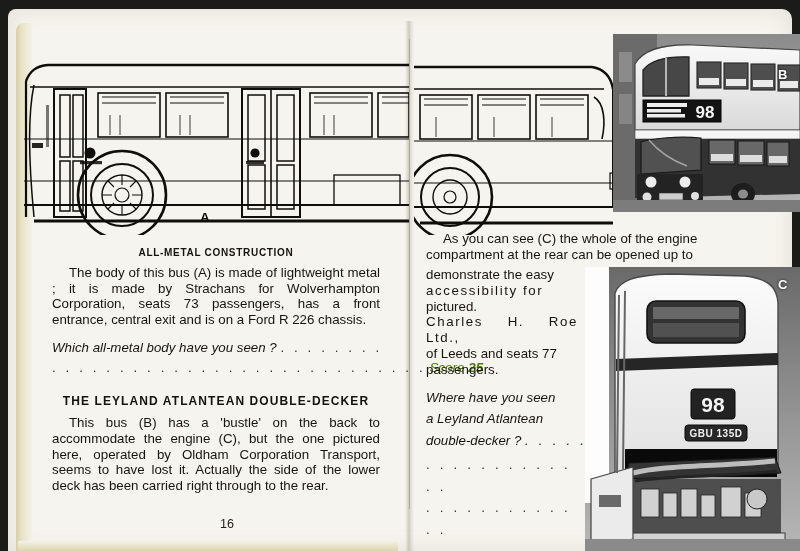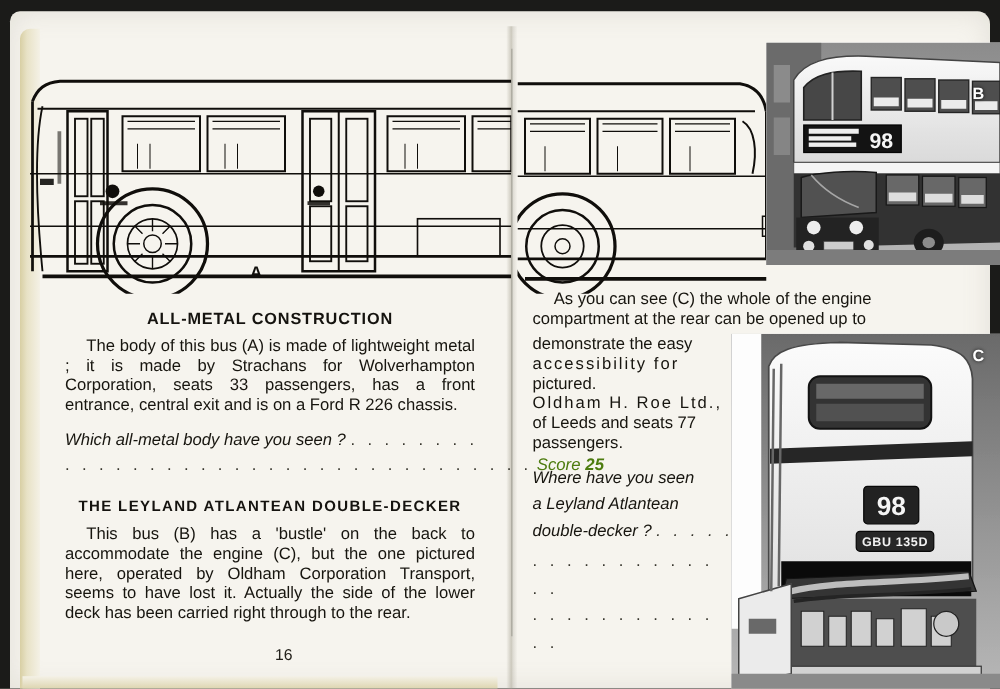--- a/index.html
+++ b/index.html
@@ -61,21 +61,21 @@
     height: 470px;
     background: rgba(90,88,80,0.35);
   }
 
   .page { position: absolute; top: 0; height: 542px; }
   #page-left  { left: 16px;  width: 385px; }
   #page-right { left: 406px; width: 378px; }
 
   
   .sec-head {
-    font-size: 13px;
+    font-size: 10px;
     font-weight: bold;
     letter-spacing: .7px;
     color: #15130f;
     text-align: center;
     margin: 0 0 7px 0;
   }
   .sec-head.wide { letter-spacing: 1.1px; font-size: 12px; }
   .body-p {
     font-size: 13.3px;
     line-height: 15.6px;
@@ -126,21 +126,21 @@
   .rp { font-size: 13.3px; line-height: 15.8px; color: #17150f; text-align: justify; margin: 0; }
   .rp.ind { text-indent: 17px; }
   .rp.sp   { letter-spacing: 1.6px; }
   .rcol-q { font-size: 13.3px; line-height: 21.5px; font-style: italic; color: #17150f; margin: 0; white-space: nowrap; }
   .rcol-dots { font-size: 13.3px; line-height: 21.5px; letter-spacing: 3.2px; color: #35332b; }
 
   
   .photo {
     position: absolute;
     overflow: hidden;
-    background: #bef264;
+    background: #ec4899;
     filter: grayscale(1) contrast(1.08);
   }
   #photo-b { left: 605px; top: 25px; width: 187px; height: 178px; }
   #photo-c { left: 577px; top: 258px; width: 215px; height: 284px; }
   .ph-label {
     position: absolute;
     font-size: 13px;
     font-weight: bold;
     color: #ffffff;
     text-shadow: 0 0 3px rgba(0,0,0,.85);
@@ -227,21 +227,21 @@
             <rect x="22" y="70" width="3" height="42" opacity=".55"></rect>
           </g>
         </svg>
         <div class="art-label" id="label-a">A</div>
       </div>
 
       <div id="left-text">
 
         <h2 class="sec-head">ALL-METAL CONSTRUCTION</h2>
 
-        <p class="body-p">The body of this bus (A) is made of lightweight metal ; it is made by Strachans for Wolverhampton Corporation, seats 33 passengers, has a front entrance, central exit and is on a Ford R 226 chassis.</p>
+        <p class="body-p">The body of this bus (A) is made of lightweight metal ; it is made by Strachans for Wolverhampton Corporation, seats 73 passengers, has a front entrance, central exit and is on a Ford R 226 chassis.</p>
 
         <p class="q-line" style="margin-top:11px;text-align:center;">
           <span>Which all-metal body have you seen ?</span>
           <span class="dots">. . . . . . . .</span>
         </p>
 
         <p class="q-line" style="text-align:right;">
           <span class="dots">. . . . . . . . . . . . . . . . . . . . . . . . . . . .</span><span class="score">&nbsp;<span>Score</span>
             <b>25</b>
           </span>
@@ -287,21 +287,21 @@
       <div id="right-text-top">
         <p class="rp ind">As you can see (C) the whole of the engine</p>
         <p class="rp">compartment at the rear can be opened up to</p>
       </div>
 
       <div id="right-col">
         <p class="rp">demonstrate the easy</p>
         <p class="rp sp">accessibility for</p>
         <p class="rp">pictured.</p>
 
-        <p class="rp sp">Oldham H. Roe Ltd.,</p>
+        <p class="rp sp">Charles H. Roe Ltd.,</p>
         <p class="rp">of Leeds and seats 77</p>
         <p class="rp">passengers.</p>
 
         <p class="rcol-q" style="margin-top:9px;">Where have you seen</p>
         <p class="rcol-q">a Leyland Atlantean</p>
         <p class="rcol-q">
           <span>double-decker ?</span>
           <span class="rcol-dots">. . . . .</span>
         </p>
 

